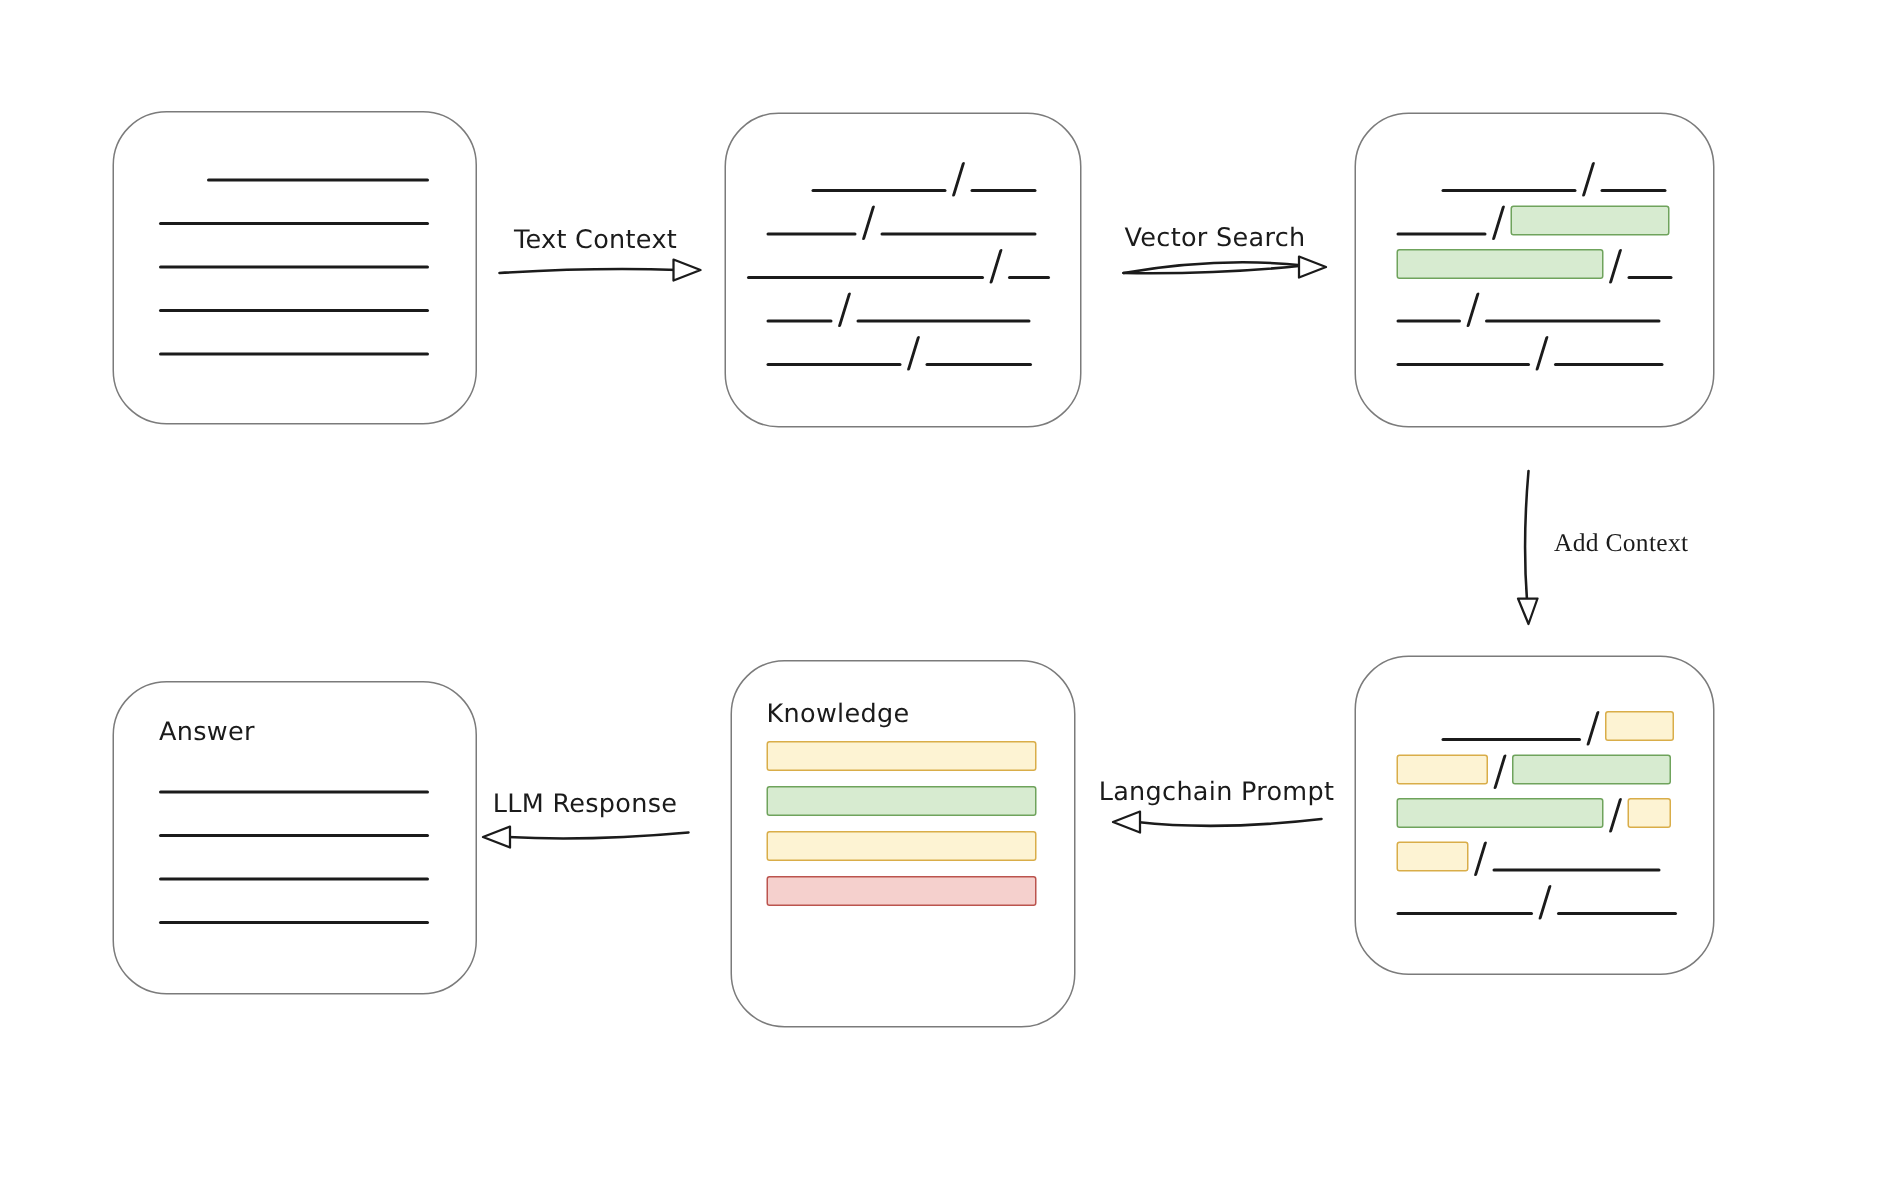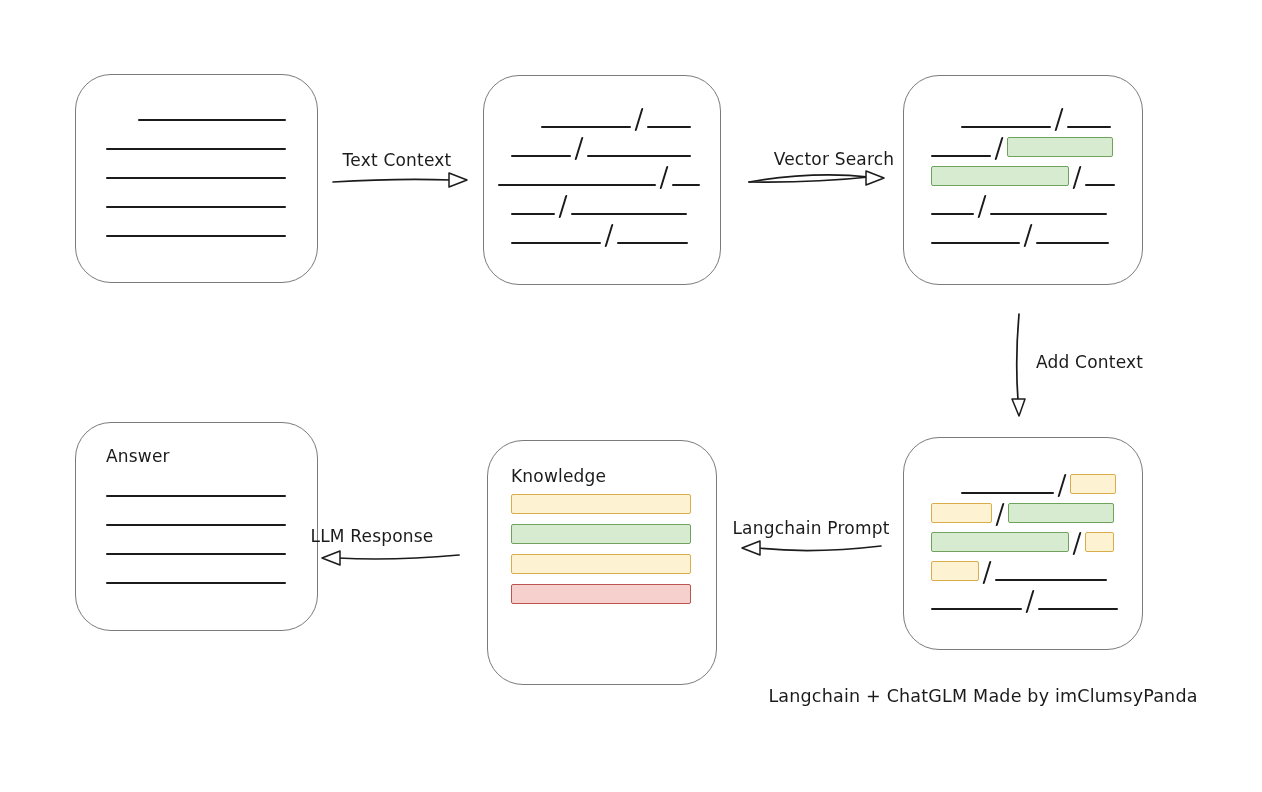--- a/index.html
+++ b/index.html
@@ -38,21 +38,21 @@
   .seg-green{background:var(--green-fill);border-color:var(--green-border);}
   .seg-yellow{background:var(--yellow-fill);border-color:var(--yellow-border);}
 
   .arrow-label{
     position:absolute;
     font-size:17px;
     white-space:nowrap;
     transform:translateX(-50%);
     letter-spacing:.2px;
   }
-  .arrow-label.no-center{transform:none;}
+  .arrow-label.no-center{transform:none;font-family:Liberation Serif, serif;}
 
   .node-label{font-size:17px;letter-spacing:.2px;height:22px;line-height:22px;}
 
   .prompt-pad{padding:24px 23px 0 23px;}
   .prompt-pad .node-label{margin-bottom:7px;}
   .bar{
     width:180px;height:20px;box-sizing:border-box;
     border:1.5px solid;border-radius:2px;margin-bottom:10px;
   }
   .bar-yellow{background:var(--yellow-fill);border-color:var(--yellow-border);}
@@ -169,21 +169,21 @@
           <div class="seg seg-line" style="width: 117px;"></div>
         </div>
         <div class="seg-row" style="margin-left: 27px;">
           <div class="seg seg-line" style="width: 89px;"></div>
           <div class="seg seg-slash"></div>
           <div class="seg seg-line" style="width: 73px;"></div>
         </div>
       </div>
   </div>
 
-  <div class="node answer-pad" style="left:75px;top:422px;width:243px;height:209px">
+  <div class="node answer-pad" style="left:75px;top:454px;width:243px;height:209px">
     <div class="node-label">Answer</div>
     <div class="rows" style="padding-top:1px">
         <div class="seg-row" style="margin-left: 0px;">
           <div class="seg seg-line" style="width: 180px;"></div>
         </div>
         <div class="seg-row" style="margin-left: 0px;">
           <div class="seg seg-line" style="width: 180px;"></div>
         </div>
         <div class="seg-row" style="margin-left: 0px;">
           <div class="seg seg-line" style="width: 180px;"></div>
@@ -230,19 +230,18 @@
         </div>
         <div class="seg-row" style="margin-left: 27px;">
           <div class="seg seg-line" style="width: 91px;"></div>
           <div class="seg seg-slash"></div>
           <div class="seg seg-line" style="width: 80px;"></div>
         </div>
       </div>
   </div>
 
   <div class="arrow-label" style="left:397px;top:150px">Text Context</div>
-  <div class="arrow-label" style="left:834px;top:149px">Vector Search</div>
+  <div class="arrow-label" style="left:810px;top:149px">Vector Search</div>
   <div class="arrow-label no-center" style="left:1036px;top:352px">Add Context</div>
   <div class="arrow-label" style="left:811px;top:518px">Langchain Prompt</div>
-  <div class="arrow-label" style="left:372px;top:526px">LLM Response</div>
-
-  <div class="caption">Langchain + ChatGLM Made by imClumsyPanda</div>
+  <div class="arrow-label" style="left:390px;top:526px">LLM Response</div>
+
 </div>
 
 </body></html>

